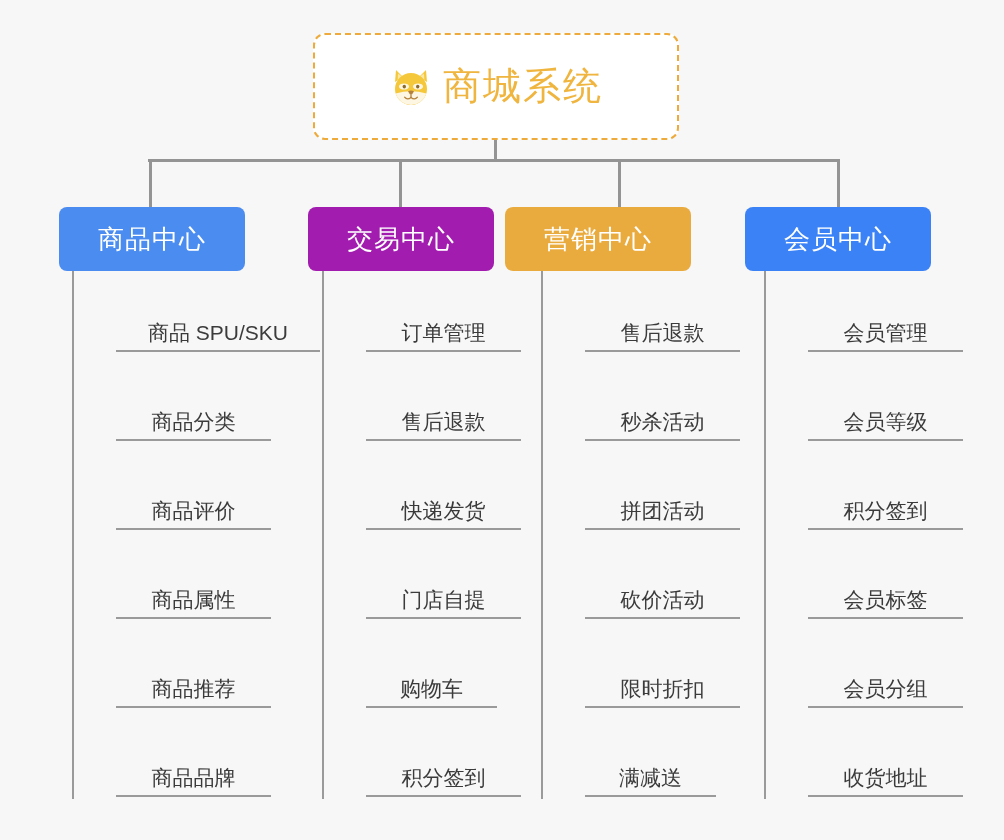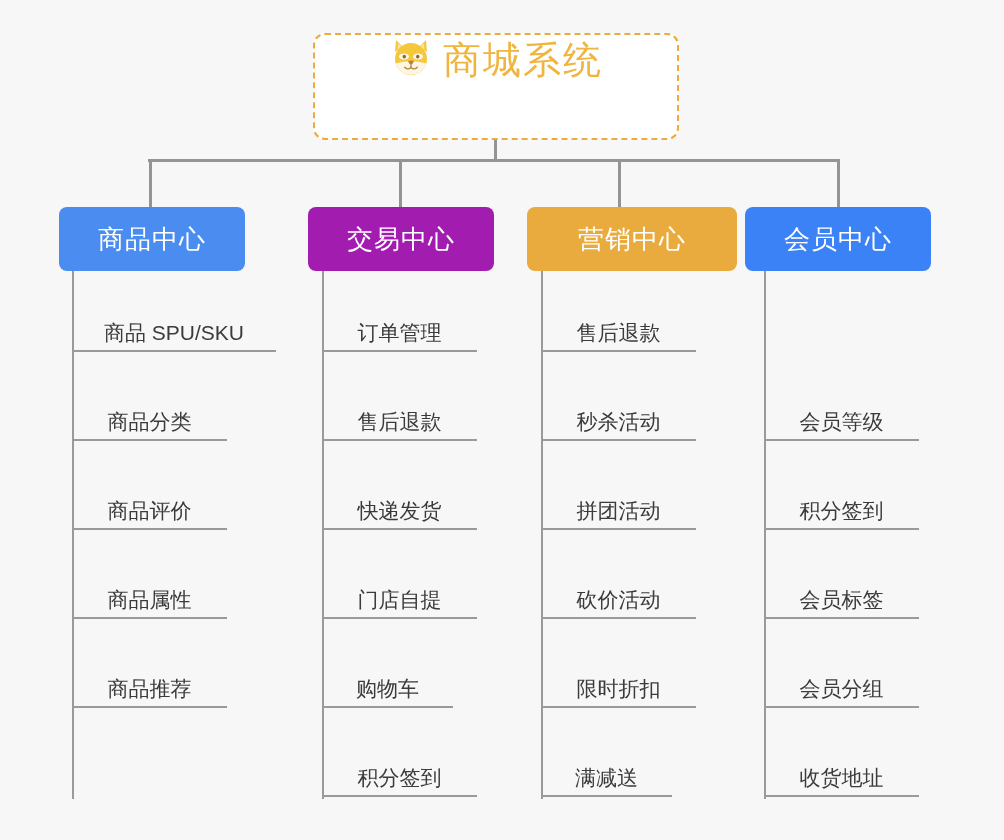--- a/index.html
+++ b/index.html
@@ -24,20 +24,21 @@
     position: absolute;
     left: 313px;
     top: 33px;
     width: 366px;
     height: 107px;
     box-sizing: border-box;
     background: #ffffff;
     border: 2px dashed #eeab3c;
     border-radius: 12px;
     display: flex;
+    align-items: center;
     justify-content: center;
     gap: 10px;
   }
   .root-emoji {
     font-size: 40px;
     line-height: 1;
     color: #f2c230;
     display: block;
   }
   .root-emoji svg { display: block; }
@@ -98,20 +99,21 @@
   
   .leaf {
     position: absolute;
     height: 60px;
     display: flex;
     align-items: flex-end;
     justify-content: center;
     box-sizing: border-box;
     border-bottom: 2px solid #9a9a9a;
     padding: 0 14px 6px 14px;
+    margin-left: 44px;
   }
   .leaf-label {
     font-size: 21px;
     color: #3b3b3b;
     white-space: nowrap;
     line-height: 1.1;
   }
 </style>
 </head>
 <body>
@@ -162,20 +164,23 @@
   </div>
   <div class="leaf" style="left:72px; top:470px; width:155px">
     <span class="leaf-label">商品评价</span>
   </div>
   <div class="leaf" style="left:72px; top:559px; width:155px">
     <span class="leaf-label">商品属性</span>
   </div>
   <div class="leaf" style="left:72px; top:648px; width:155px">
     <span class="leaf-label">商品推荐</span>
   </div>
+  <div class="leaf" style="left:72px; top:737px; width:155px">
+    <span class="leaf-label">商品品牌</span>
+  </div>
 
   <div class="cat-header" style="left:308px; width:186px; background:#a21caf">
     <span>交易中心</span>
   </div>
   <div class="leaf-spine" style="left:322px; height:528px"></div>
 
   <div class="leaf" style="left:322px; top:292px; width:155px">
     <span class="leaf-label">订单管理</span>
   </div>
   <div class="leaf" style="left:322px; top:381px; width:155px">
@@ -187,21 +192,21 @@
   <div class="leaf" style="left:322px; top:559px; width:155px">
     <span class="leaf-label">门店自提</span>
   </div>
   <div class="leaf" style="left:322px; top:648px; width:131px">
     <span class="leaf-label">购物车</span>
   </div>
   <div class="leaf" style="left:322px; top:737px; width:155px">
     <span class="leaf-label">积分签到</span>
   </div>
 
-  <div class="cat-header" style="left:527px; width:210px; background:#eaab3e">
+  <div class="cat-header" style="left:505px; width:186px; background:#eaab3e">
     <span>营销中心</span>
   </div>
   <div class="leaf-spine" style="left:541px; height:528px"></div>
 
   <div class="leaf" style="left:541px; top:292px; width:155px">
     <span class="leaf-label">售后退款</span>
   </div>
   <div class="leaf" style="left:541px; top:381px; width:155px">
     <span class="leaf-label">秒杀活动</span>
   </div>
@@ -216,20 +221,23 @@
   </div>
   <div class="leaf" style="left:541px; top:737px; width:131px">
     <span class="leaf-label">满减送</span>
   </div>
 
   <div class="cat-header" style="left:745px; width:186px; background:#3b82f6">
     <span>会员中心</span>
   </div>
   <div class="leaf-spine" style="left:764px; height:528px"></div>
 
+  <div class="leaf" style="left:764px; top:292px; width:155px">
+    <span class="leaf-label">会员管理</span>
+  </div>
   <div class="leaf" style="left:764px; top:381px; width:155px">
     <span class="leaf-label">会员等级</span>
   </div>
   <div class="leaf" style="left:764px; top:470px; width:155px">
     <span class="leaf-label">积分签到</span>
   </div>
   <div class="leaf" style="left:764px; top:559px; width:155px">
     <span class="leaf-label">会员标签</span>
   </div>
   <div class="leaf" style="left:764px; top:737px; width:155px">

